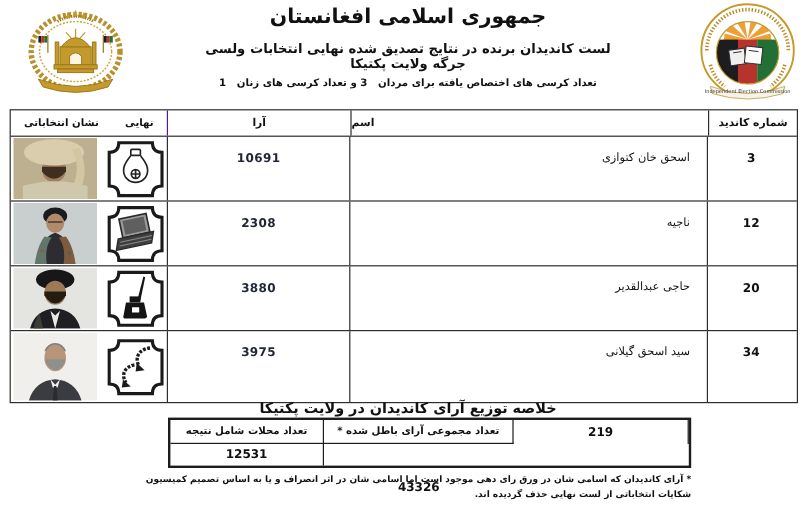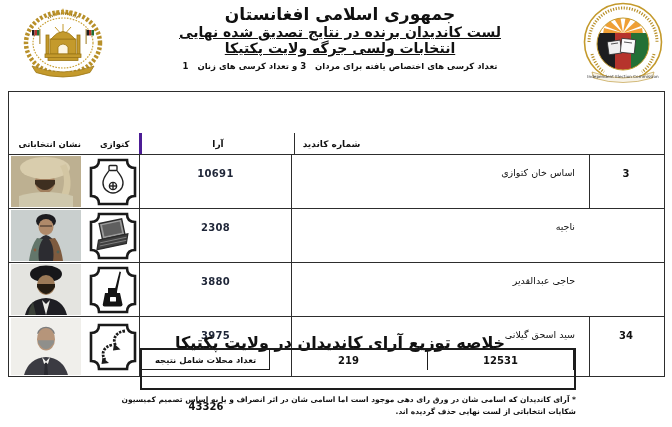--- a/index.html
+++ b/index.html
@@ -5,52 +5,52 @@
   html,body{margin:0;padding:0;background:#fff;}
   .page{position:relative;width:672px;height:427px;background:#ffffff;overflow:hidden;
         font-family:"DejaVu Sans",sans-serif;color:#111;}
 
   
   .emblem{position:absolute;left:12px;top:3px;width:102px;height:78px;}
   .ieclogo{position:absolute;left:580px;top:2px;width:86px;height:88px;}
   .titles{position:absolute;left:156px;top:4px;width:368px;text-align:center;}
   .t1{font-size:17px;font-weight:bold;}
   .t2{font-size:13.5px;font-weight:bold;margin-top:5px;}
-  .t3{font-size:14px;font-weight:bold;text-decoration:underline;}
+  .t3{font-size:11px;font-weight:bold;margin-top:10px;}
   .t4{font-size:8.5px;font-weight:bold;margin-top:5px;}
 
   
   .rtable{position:absolute;left:8px;top:91px;width:655px;border:1.5px solid #2d2d2d;background:#fff;}
   .trow{display:flex;border-top:1.5px solid #2d2d2d;}
-  .trow.thead{border-top:none;height:21px;margin-top:41px;}
+  .trow.thead{border-top:none;height:21px;}
   .r1,.r2,.r3{height:53px;}
   .r4{height:59px;}
   .cell{box-sizing:border-box;}
   .c-media{width:130px;position:relative;}
   .c-votes{width:152px;border-left:1px solid #2d2d2d;text-align:center;padding-top:13px;
            font-size:10px;font-weight:bold;color:#1f2638;letter-spacing:.3px;}
   .c-name{width:298px;border-left:1px solid #2d2d2d;direction:rtl;text-align:right;
           padding:12px 14px 0 0;font-size:9.5px;}
   .c-num{width:73px;border-left:1px solid #2d2d2d;text-align:center;padding-top:13px;
          font-size:10px;font-weight:bold;}
   .h-media{width:130px;display:flex;justify-content:space-around;align-items:center;
            font-size:8.5px;font-weight:bold;direction:ltr;}
-  .h-votes{width:152px;border-left:3px solid #4c1d95;display:flex;align-items:center;
+  .h-votes{width:152px;border-left:1px solid #4c1d95;display:flex;align-items:center;
            justify-content:center;font-size:9px;font-weight:bold;}
   .h-name{width:298px;border-left:1px solid #2d2d2d;display:flex;align-items:center;
           justify-content:flex-end;padding-right:14px;box-sizing:border-box;font-size:9px;font-weight:bold;}
   .h-num{width:73px;border-left:1px solid #2d2d2d;display:flex;align-items:center;
          justify-content:center;font-size:9px;font-weight:bold;}
   .photo{position:absolute;left:2px;top:1px;bottom:1px;width:70px;overflow:hidden;}
   .photo svg{width:100%;height:100%;}
   .symframe{position:absolute;left:80px;top:50%;margin-top:-24px;width:48px;height:48px;}
 
   
   .stitle{position:absolute;left:124px;top:333px;width:432px;text-align:center;
-          font-size:16px;font-weight:bold;}
+          font-size:12px;font-weight:bold;}
   .stable{position:absolute;left:140px;top:348px;width:432px;border:2px solid #1d1d1d;
           display:grid;grid-template-columns:128px 158px 146px;grid-template-rows:20px 18px;}
   .sh{border-bottom:1.5px solid #1d1d1d;border-right:1.5px solid #1d1d1d;display:flex;
       align-items:center;justify-content:center;font-size:8.5px;font-weight:bold;direction:rtl;}
   .sh.last{border-right:none;}
   .sv{border-right:1.5px solid #1d1d1d;display:flex;align-items:center;justify-content:center;
       font-size:10px;font-weight:bold;}
   .sv.last{border-right:none;margin-top:36px;}
 
   
@@ -142,23 +142,24 @@
       <path d="M12,70 q31,12 62,0 l-1.5,6 q-29.5,9 -59,0 z" fill="#f7f3e8" stroke="#b8902a" stroke-width="0.6"></path>
       <text x="43" y="75.5" text-anchor="middle" font-size="4.2" fill="#333">Independent Election Commission</text>
     </svg>
   </div>
 
   <div class="rtable">
 
     <div class="trow thead">
       <div class="h-media">
         <span dir="rtl">نشان انتخاباتی</span>
-        <span dir="rtl">کتوازی</span>
+        <span dir="rtl">نهایی</span>
       </div>
       <div class="h-votes" dir="rtl">آرا</div>
+      <div class="h-name" dir="rtl">اسم</div>
       <div class="h-num" dir="rtl">شماره کاندید</div>
     </div>
 
     <div class="trow r1">
       <div class="cell c-media">
         <div class="photo">
           <svg viewBox="0 0 70 51" preserveAspectRatio="none">
             <rect width="70" height="51" fill="#bdb091"></rect>
             <ellipse cx="34" cy="26" rx="10" ry="11" fill="#a17f5e"></ellipse>
             <path d="M24,28 q10,12 20,0 v-4 h-20 z" fill="#3e2f20"></path>
@@ -174,21 +175,21 @@
               <rect x="20" y="7.5" width="8" height="5" rx="1"></rect>
               <path d="M20,12.5 C18,16 14,19 14,25 a10,10 0 0 0 20,0 C34,19 30,16 28,12.5"></path>
               <circle cx="24" cy="28" r="3.6"></circle>
               <line x1="24" y1="24.4" x2="24" y2="31.6"></line>
                 <line x1="20.4" y1="28" x2="27.6" y2="28"></line>
             </g>
           </svg>
         </div>
       </div>
       <div class="cell c-votes">10691</div>
-      <div class="cell c-name">اساس خان کتوازی</div>
+      <div class="cell c-name">اسحق خان کتوازی</div>
       <div class="cell c-num">3</div>
     </div>
 
     <div class="trow r2">
       <div class="cell c-media">
         <div class="photo">
           <svg viewBox="0 0 70 51" preserveAspectRatio="none">
             <rect width="70" height="51" fill="#c9cfce"></rect>
             <ellipse cx="35" cy="11" rx="10" ry="7" fill="#1c1c20"></ellipse>
             <ellipse cx="35" cy="17" rx="7.5" ry="8" fill="#b08a6a"></ellipse>
@@ -208,20 +209,21 @@
               <rect x="15.5" y="11.2" width="18" height="11.6" fill="#5f5f5f"></rect>
               <path d="M9,25 L39,25 L35.5,34 L5.5,34 Z" fill="#3f3f3f" stroke="#2b2b2b" stroke-width="1.2"></path>
               <line x1="10" y1="28" x2="37" y2="28" stroke="#8a8a8a" stroke-width="0.8"></line>
               <line x1="9" y1="31" x2="36" y2="31" stroke="#8a8a8a" stroke-width="0.8"></line>
             </g>
           </svg>
         </div>
       </div>
       <div class="cell c-votes">2308</div>
       <div class="cell c-name">ناجیه</div>
+      <div class="cell c-num">12</div>
     </div>
 
     <div class="trow r3">
       <div class="cell c-media">
         <div class="photo">
           <svg viewBox="0 0 70 51" preserveAspectRatio="none">
             <rect width="70" height="51" fill="#e4e4e0"></rect>
             <ellipse cx="35" cy="10" rx="16" ry="8.5" fill="#17171a"></ellipse>
             <ellipse cx="35" cy="21" rx="9" ry="10" fill="#9c7a58"></ellipse>
             <path d="M26,23 q9,14 18,0 v-3 h-18 z" fill="#241c12"></path>
@@ -235,20 +237,21 @@
             <path d="M10,2 H38 Q38,10 46,10 V38 Q38,38 38,46 H10 Q10,38 2,38 V10 Q10,10 10,2 Z" fill="#fff" stroke="#1a1a1a" stroke-width="2.6"></path>
             <path d="M25.5,25 L30.5,5.5 L32,6 L28,25.5 Z" fill="#141414"></path>
             <rect x="19" y="22" width="9" height="5" fill="#141414"></rect>
             <path d="M16,27 L31,27 L33.5,38.5 Q33.5,40.5 31.5,40.5 L15.5,40.5 Q13.5,40.5 13.8,38.5 Z" fill="#141414"></path>
             <rect x="21" y="31" width="6" height="4.5" rx="0.5" fill="#fff"></rect>
           </svg>
         </div>
       </div>
       <div class="cell c-votes">3880</div>
       <div class="cell c-name">حاجی عبدالقدیر</div>
+      <div class="cell c-num">20</div>
     </div>
 
     <div class="trow r4">
       <div class="cell c-media">
         <div class="photo">
           <svg viewBox="0 0 70 51" preserveAspectRatio="none">
             <rect width="70" height="51" fill="#f0efeb"></rect>
             <path d="M26,14 a9.5,9 0 0 1 18,0 z" fill="#7d7d7d"></path>
             <ellipse cx="35" cy="19" rx="9" ry="10" fill="#b6957a"></ellipse>
             <path d="M27,22 q8,12 16,0 v-2 h-16 z" fill="#8f8f8b"></path>
@@ -270,20 +273,21 @@
       <div class="cell c-votes">3975</div>
       <div class="cell c-name">سید اسحق گیلانی</div>
       <div class="cell c-num">34</div>
     </div>
   </div>
 
   <div class="stitle" dir="rtl">خلاصه توزیع آرای کاندیدان در ولایت پکتیکا</div>
 
   <div class="stable">
     <div class="sh">تعداد محلات شامل نتیجه</div>
+    <div class="sh">تعداد مجموعی آرای باطل شده *</div>
     <div class="sv">219</div>
     <div class="sv">12531</div>
     <div class="sv last">43326</div>
   </div>
 
   <div class="footnote" dir="rtl">* آرای کاندیدان که اسامی شان در ورق رای دهی موجود است اما اسامی شان در اثر انصراف و یا به اساس تصمیم کمیسیون شکایات انتخاباتی از لست نهایی حذف گردیده اند.</div>
 
 </div>
 
 </body></html>

